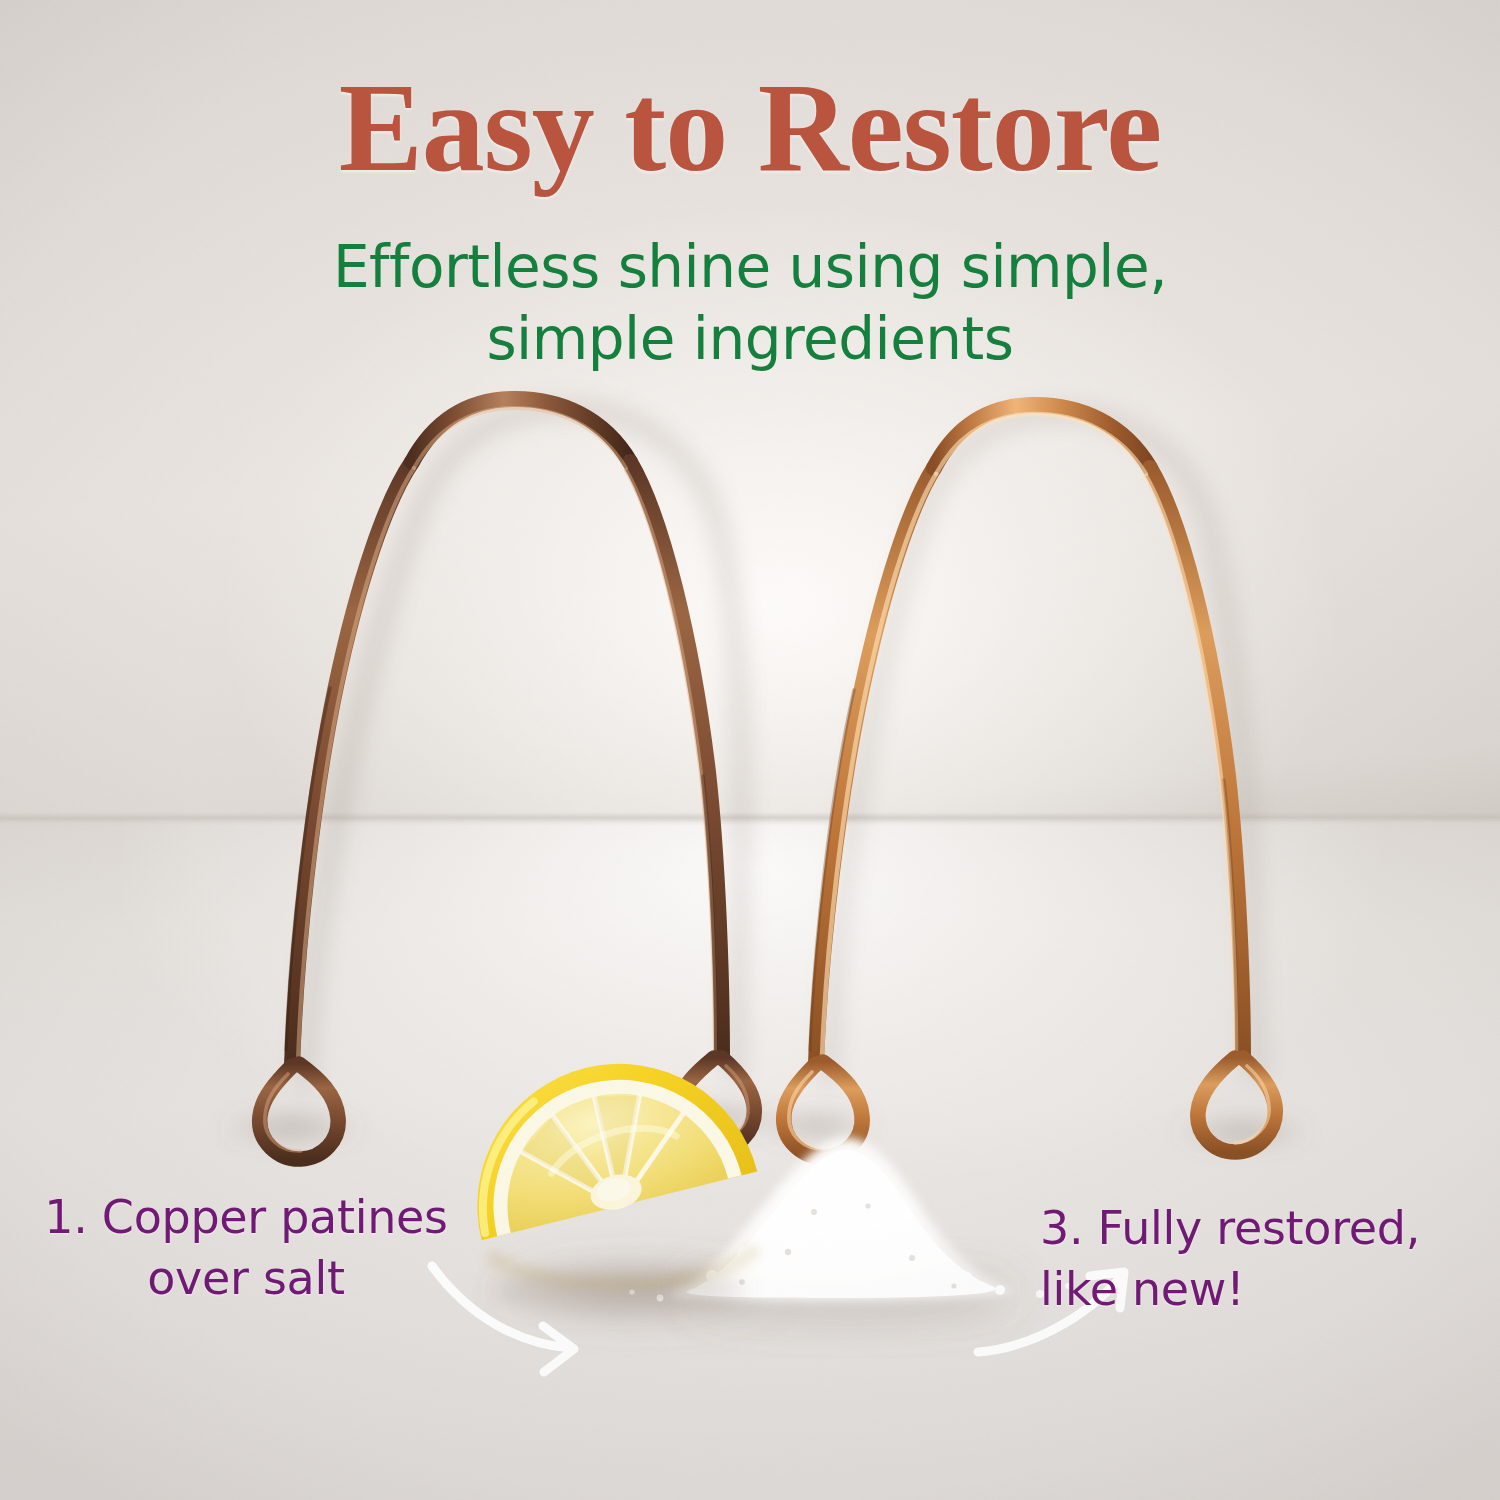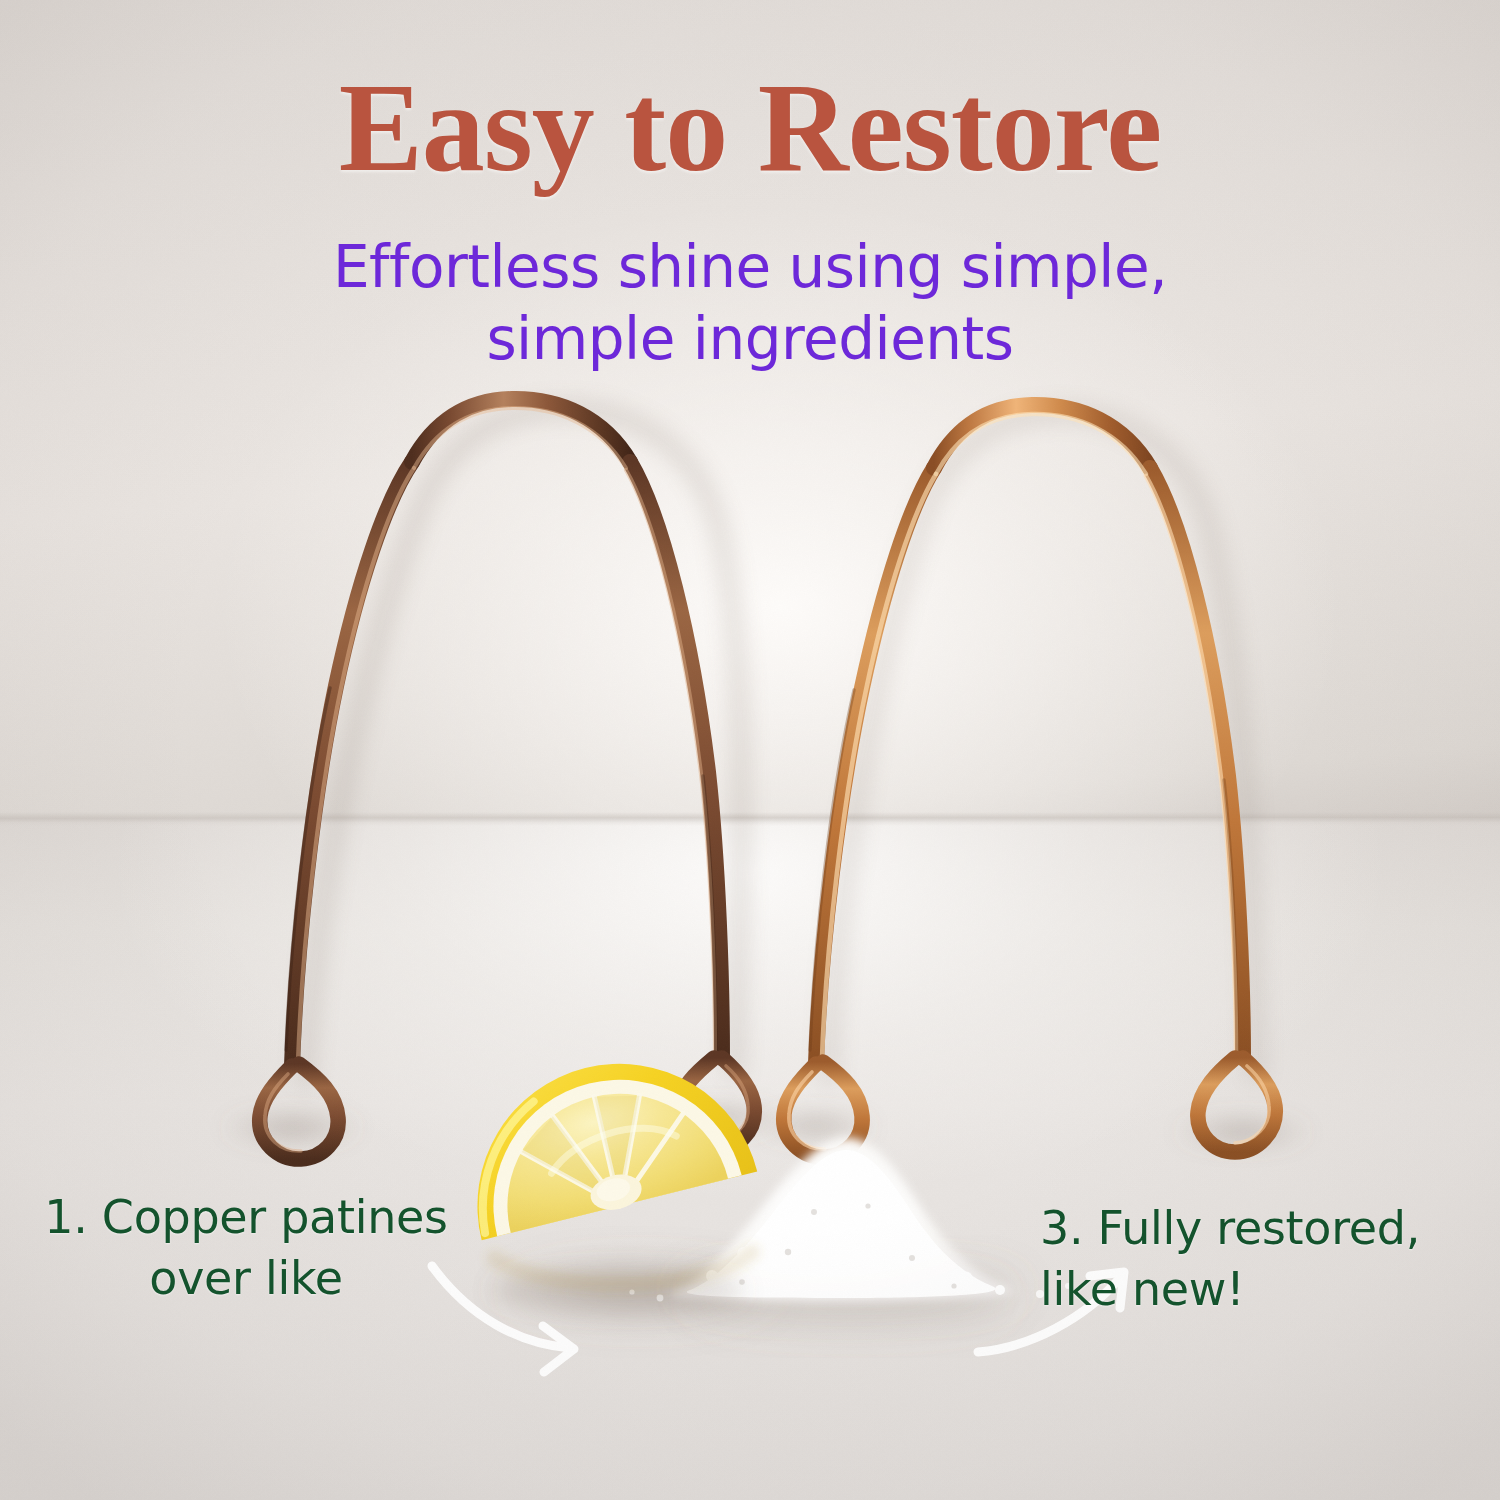--- a/index.html
+++ b/index.html
@@ -44,27 +44,27 @@
     font-weight:700;font-size:126px;line-height:1.04;
     letter-spacing:-1px;
     color:#b9543f;
     text-shadow:0 2px 3px rgba(255,255,255,.5);
   }
   .subtitle{
     position:absolute;left:0;top:232px;width:1500px;text-align:center;
     font-family:"DejaVu Sans", sans-serif;
     font-weight:400;font-size:58px;line-height:1.24;
     letter-spacing:-.5px;
-    color:#6d28d9;
+    color:#15803d;
   }
   .caption{
     position:absolute;
     font-family:"DejaVu Sans", sans-serif;
     font-weight:400;font-size:46px;line-height:1.32;
-    color:#14532d;letter-spacing:-.3px;
+    color:#701a75;letter-spacing:-.3px;
     text-shadow:0 1px 2px rgba(255,255,255,.55);
   }
   #cap1{left:26px;top:1187px;width:440px;text-align:center;}
   #cap2{left:565px;top:1322px;width:420px;text-align:center;}
   #cap3{left:1040px;top:1198px;width:440px;text-align:left;}
 
   
   #art{position:absolute;left:0;top:0;width:1500px;height:1500px;}
 </style>
 </head>
@@ -317,21 +317,21 @@
 
   <div class="headline">Easy to Restore</div>
 
   <div class="subtitle">
     <div>Effortless shine using simple,</div>
     <div>simple ingredients</div>
   </div>
 
   <div class="caption" id="cap1">
     <div>1. Copper patines</div>
-    <div>over like</div>
+    <div>over salt</div>
   </div>
 
   <div class="caption" id="cap2">
   </div>
 
   <div class="caption" id="cap3">
     <div>3. Fully restored,</div>
     <div>like new!</div>
   </div>
 

